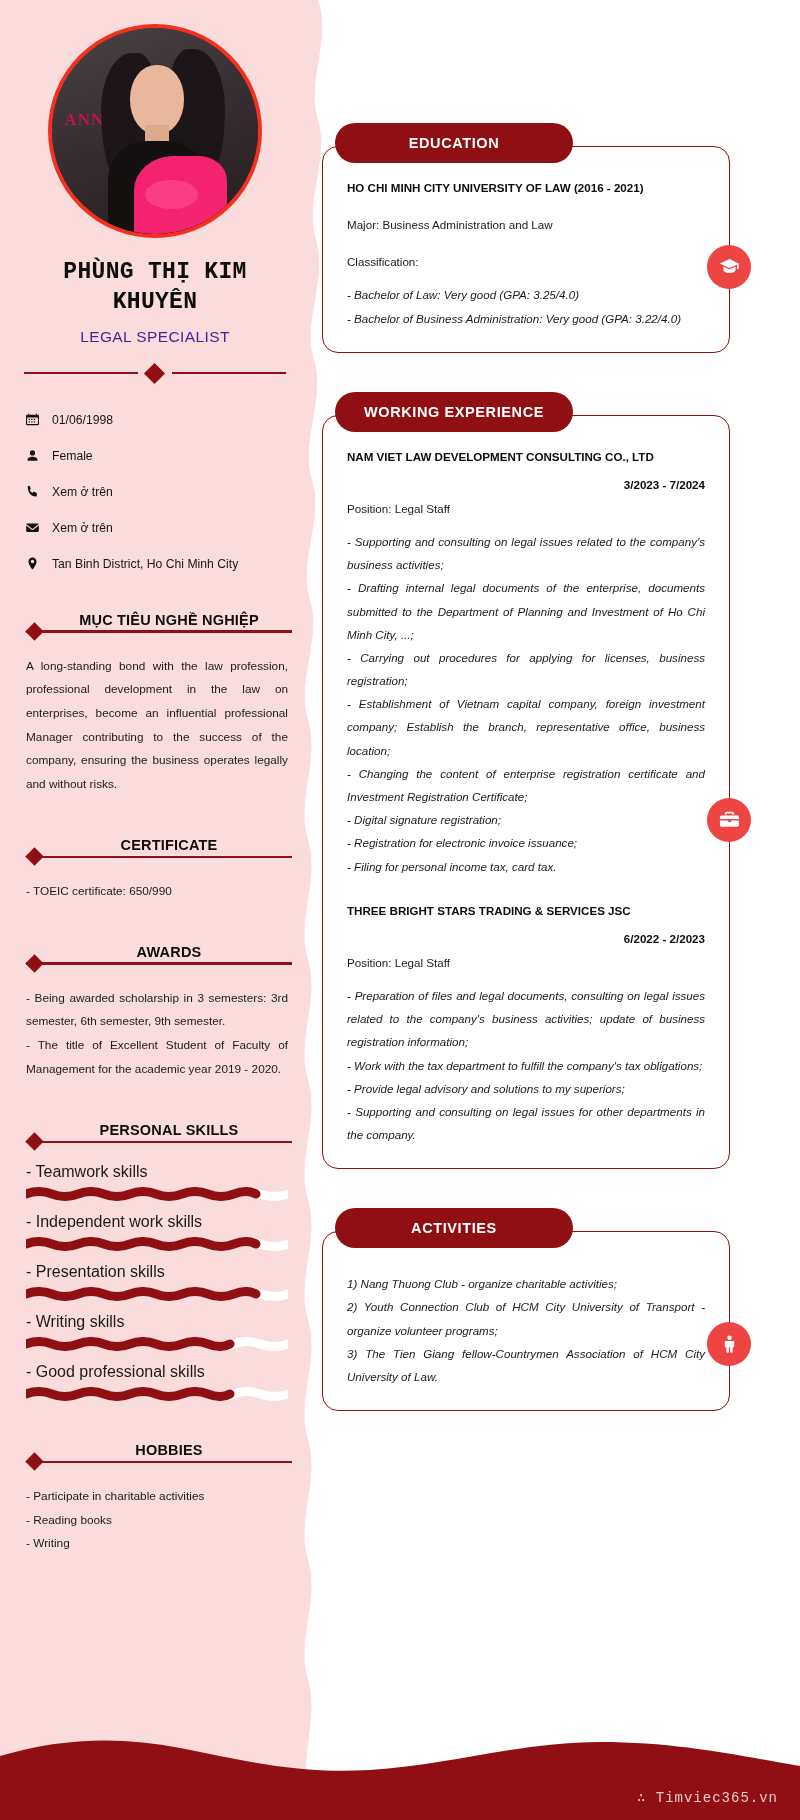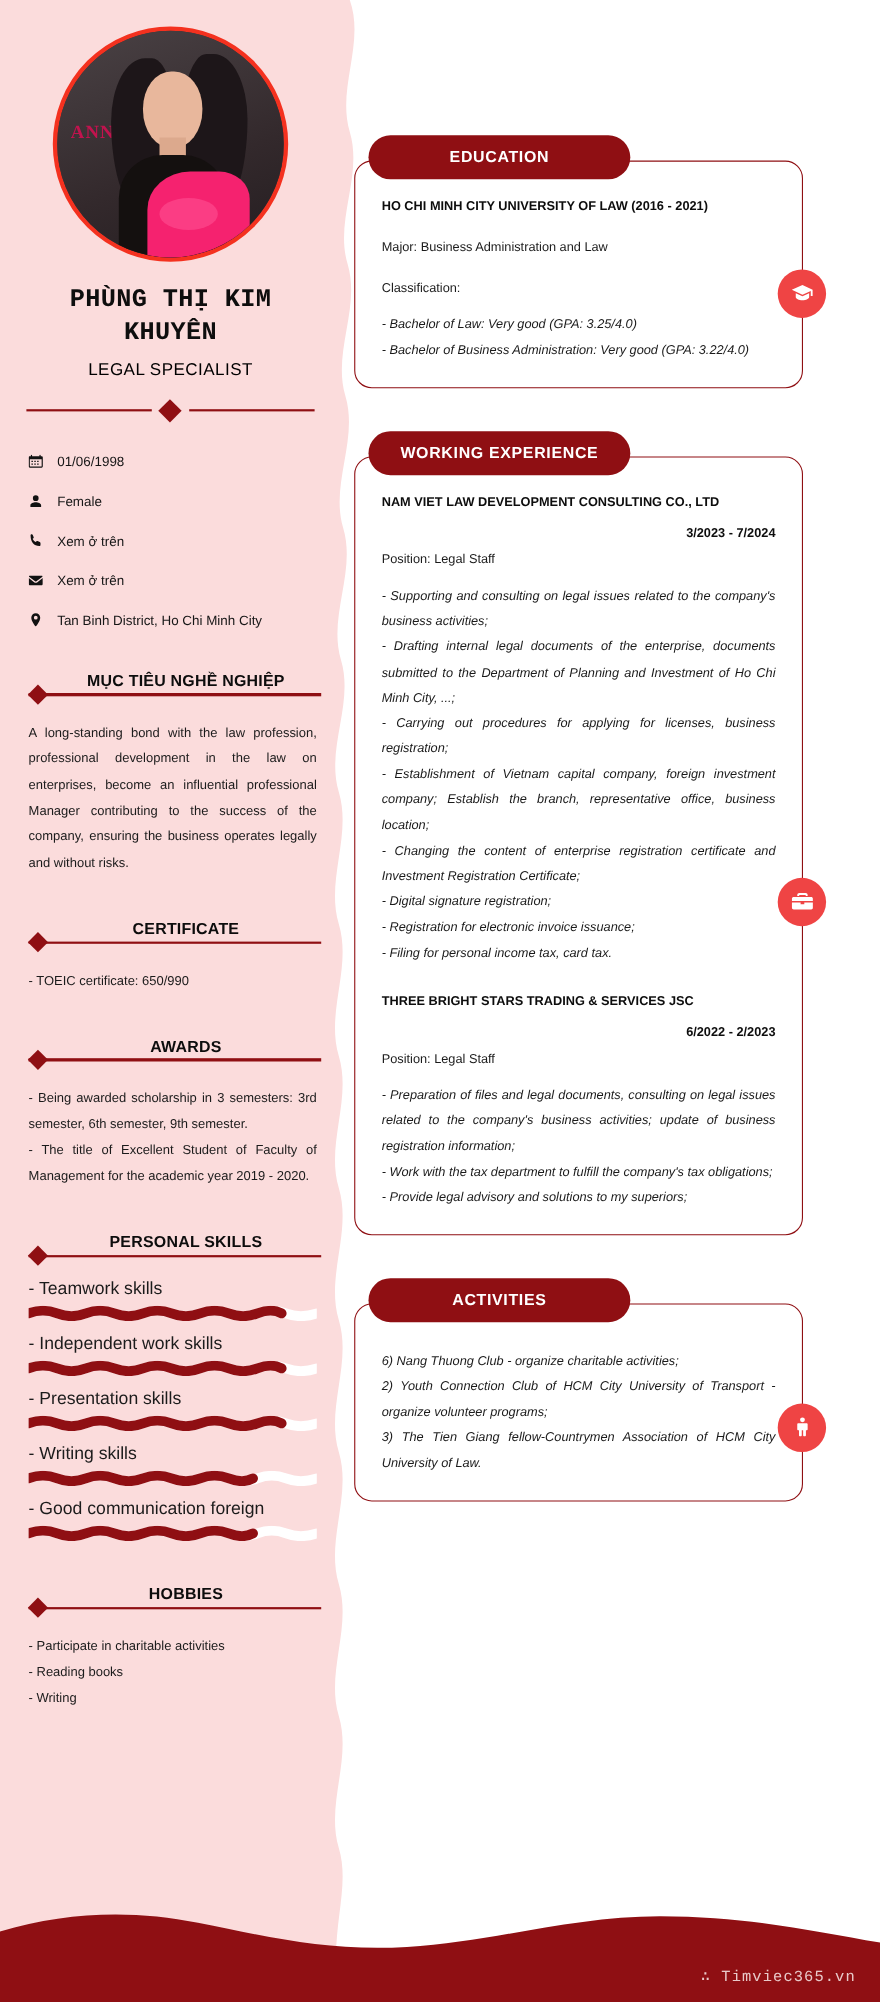--- a/index.html
+++ b/index.html
@@ -59,21 +59,21 @@
 
   .cv-name {
     margin-top: 20px;
     text-align: center;
     font-size: 23px; font-weight: 700; color: #0e0e0e;
     line-height: 1.3; letter-spacing: .3px; font-family: Liberation Mono, monospace;
   }
   .cv-role {
     margin-top: 10px;
     text-align: center;
-    font-size: 15.5px; color: #000000; letter-spacing: .4px;
+    font-size: 15.5px; color: #4c1d95; letter-spacing: .4px;
   }
   .name-divider {
     margin: 18px auto 0 auto;
     width: 262px; height: 18px;
     position: relative;
   }
   .name-divider .ln {
     position: absolute; top: 8px; height: 2.5px; background: #8f0f13;
   }
   .name-divider .ln.l { left: 0; width: 114px; }
@@ -343,21 +343,21 @@
 
       <div>
         <div class="skill-label">- Writing skills</div>
         <svg class="skill-bar" viewBox="0 0 262 14" preserveAspectRatio="none">
           <path d="M0,7 Q13,2 26,7 T52,7 T78,7 T104,7 T130,7 T156,7 T182,7 T208,7 T234,7 T262,7" stroke="#ffffff" stroke-width="9" fill="none" stroke-linecap="round"></path>
           <path d="M0,7 Q13,2 26,7 T52,7 T78,7 T104,7 T130,7 T156,7 T182,7 T204,7" stroke="#8f0f13" stroke-width="9" fill="none" stroke-linecap="round"></path>
         </svg>
       </div>
 
       <div>
-        <div class="skill-label">- Good communication foreign</div>
+        <div class="skill-label">- Good professional skills</div>
         <svg class="skill-bar" viewBox="0 0 262 14" preserveAspectRatio="none">
           <path d="M0,7 Q13,2 26,7 T52,7 T78,7 T104,7 T130,7 T156,7 T182,7 T208,7 T234,7 T262,7" stroke="#ffffff" stroke-width="9" fill="none" stroke-linecap="round"></path>
           <path d="M0,7 Q13,2 26,7 T52,7 T78,7 T104,7 T130,7 T156,7 T182,7 T204,7" stroke="#8f0f13" stroke-width="9" fill="none" stroke-linecap="round"></path>
         </svg>
       </div>
     </div>
 
     <div class="sec-head">
       <span class="line"></span>
         <span class="dia"></span>
@@ -419,36 +419,37 @@
 
         <div class="r-gap"></div>
 
         <div class="r-strong">THREE BRIGHT STARS TRADING &amp; SERVICES JSC</div>
         <div class="r-date">6/2022 - 2/2023</div>
         <div class="r-text">Position: Legal Staff</div>
         <div class="r-list">
           <p>- Preparation of files and legal documents, consulting on legal issues related to the company's business activities; update of business registration information;</p>
           <p>- Work with the tax department to fulfill the company's tax obligations;</p>
           <p>- Provide legal advisory and solutions to my superiors;</p>
+          <p>- Supporting and consulting on legal issues for other departments in the company.</p>
         </div>
       </div>
     </div>
 
     <div style="height:62px"></div>
     <div class="card">
       <div class="pill">ACTIVITIES</div>
       <div class="badge" style="top:90px">
         <svg width="21" height="21" viewBox="0 0 20 20" fill="#ffffff">
           <circle cx="10" cy="3.6" r="2.1"></circle>
           <path d="M6.4 6.6h7.2c.5 0 .9.4.9.9v4.3c0 .5-.4.9-.9.9h-.6v4.2c0 .5-.4.9-.9.9h-.6c-.5 0-.9-.4-.9-.9v-4.2H9.4v4.2c0 .5-.4.9-.9.9h-.6c-.5 0-.9-.4-.9-.9v-4.2h-.6c-.5 0-.9-.4-.9-.9V7.5c0-.5.4-.9.9-.9z"></path>
         </svg>
       </div>
       <div class="card-inner">
         <div class="r-list">
-          <p>6) Nang Thuong Club - organize charitable activities;</p>
+          <p>1) Nang Thuong Club - organize charitable activities;</p>
           <p>2) Youth Connection Club of HCM City University of Transport - organize volunteer programs;</p>
           <p>3) The Tien Giang fellow-Countrymen Association of HCM City University of Law.</p>
         </div>
       </div>
     </div>
   </div>
 
   <svg id="footer-wave" viewBox="0 0 800 90" preserveAspectRatio="none">
     <path d="M0,26 C60,8 120,6 180,18 C250,32 300,44 370,40 C450,35 520,12 600,12
              C680,12 740,26 800,36 L800,90 L0,90 Z" fill="#8f0f13"></path>

